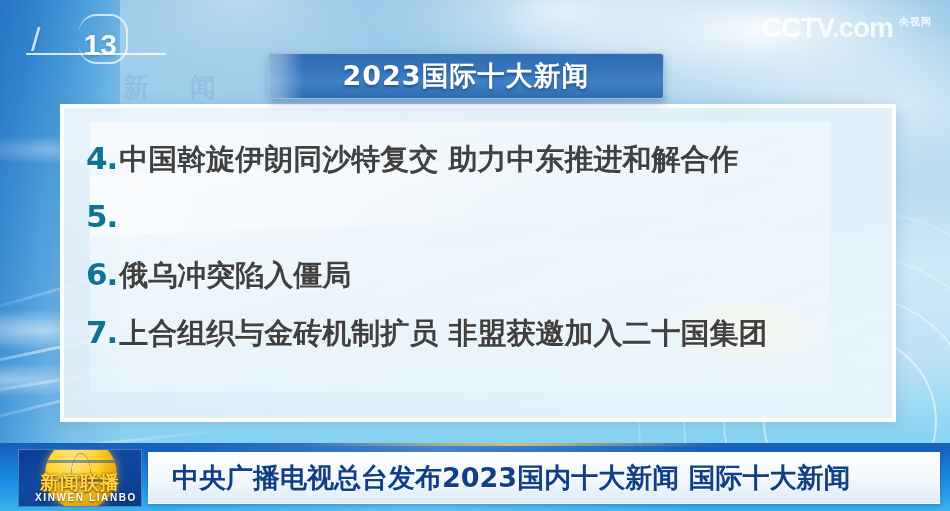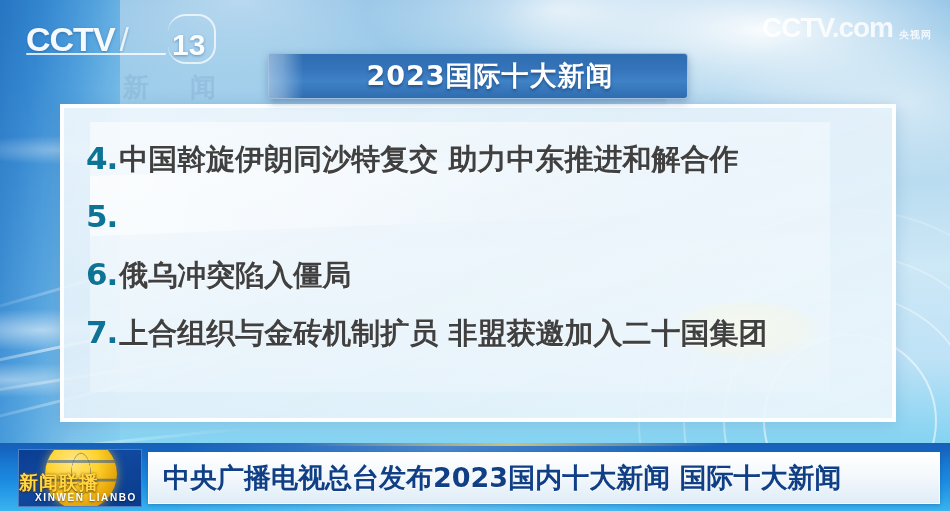--- a/index.html
+++ b/index.html
@@ -67,21 +67,21 @@
     border-radius:18px;border-left:none;margin-left:36px;
   }
   .cctv-underline{
     position:absolute;left:26px;top:53px;width:140px;height:2px;
     background:rgba(255,255,255,.8);border-radius:2px;
   }
 
   
   .watermark{
     position:absolute;right:18px;top:14px;
-    display:flex;align-items:flex-end;gap:6px;
+    display:flex;gap:6px;
     color:rgba(255,255,255,.82);pointer-events:none;
   }
   .watermark .wm-main{font-size:28px;font-weight:700;letter-spacing:-1px;line-height:1;}
   .watermark .wm-cn{font-size:10px;font-weight:700;line-height:1.5;letter-spacing:1px;}
 
   
   .panel{
     position:absolute;left:60px;top:104px;width:828px;height:310px;
     background:linear-gradient(160deg,rgba(241,248,253,.93) 0%,rgba(228,241,250,.90) 45%,rgba(236,246,252,.92) 100%);
     border:4px solid rgba(255,255,255,.92);
@@ -110,21 +110,20 @@
 
   
   .title-banner{
     position:absolute;left:268px;top:53px;width:394px;height:44px;
     border-radius:4px 4px 4px 4px;
     background:linear-gradient(180deg,#2f6cb0 0%,#3574bb 34%,#3f82c6 62%,#2f6cb0 100%);
     border:1px solid rgba(255,255,255,.55);
     box-shadow:0 3px 8px rgba(40,80,130,.35);
     display:flex;align-items:center;justify-content:center;
     overflow:hidden;
-    padding-left:24px;
   }
   .title-banner::before{
     content:"";position:absolute;left:0;top:0;width:34px;height:100%;
     background:linear-gradient(90deg,#d9e9f6 0%,#a9c9e6 40%,rgba(60,120,185,0) 100%);
     opacity:.55;
   }
   .title-text{
     position:relative;color:#ffffff;font-size:27px;font-weight:700;letter-spacing:1px;
     font-family:"DejaVu Sans","Liberation Sans",sans-serif;
     text-shadow:0 2px 3px rgba(15,50,95,.55);
@@ -184,42 +183,42 @@
     box-shadow:0 0 10px rgba(255,215,60,.55);
   }
   .globe::after{
     content:"";position:absolute;inset:0;border-radius:50%;
     background:
       linear-gradient(transparent 30%, rgba(20,70,160,.50) 31%, rgba(20,70,160,.50) 34%, transparent 35%),
       linear-gradient(transparent 56%, rgba(20,70,160,.50) 57%, rgba(20,70,160,.50) 60%, transparent 61%),
       radial-gradient(ellipse 16px 34px at 50% 50%, rgba(20,70,160,0) 58%, rgba(20,70,160,.45) 60%, rgba(20,70,160,0) 64%);
   }
   .xwlb-cn{
-    position:absolute;left:0;right:0;top:20px;
+    position:absolute;left:0;right:0;top:20px;text-align:center;
     font-size:19px;font-weight:700;color:#ffd740;letter-spacing:1px;
     font-family:"DejaVu Sans",sans-serif;
     text-shadow:0 0 3px rgba(140,70,0,.85),0 1px 2px rgba(0,0,0,.6);
   }
   .xwlb-en{
     position:absolute;left:0;right:0;bottom:3px;text-align:center;
     font-size:10px;font-weight:700;color:#ffffff;letter-spacing:1.6px;
     font-family:"Liberation Sans",sans-serif;
     text-shadow:0 1px 2px rgba(0,0,0,.55);
     margin-left:12px;
   }
   .ticker{
     position:absolute;left:148px;top:9px;width:790px;height:50px;
     background:linear-gradient(180deg,#ffffff 0%,#f3f8fc 48%,#dfecf7 100%);
     border:1px solid rgba(255,255,255,.9);
     box-shadow:0 1px 4px rgba(10,50,100,.3);
     display:flex;align-items:center;
     overflow:hidden;
   }
   .ticker-text{
-    padding-left:14px;
+    padding-left:23px;
     font-size:27px;font-weight:700;color:#103f86;
     font-family:"DejaVu Sans","Liberation Sans",sans-serif;
     letter-spacing:0px;white-space:nowrap;
     text-shadow:0 1px 0 rgba(255,255,255,.8);
   }
 </style>
 </head>
 <body>
 
 <div class="screen">
@@ -234,21 +233,20 @@
     <i style="left:0px;top:95px;width:240px;transform:rotate(-16deg);opacity:.45;"></i>
   </div>
   <div class="ripples">
     <i style="width:170px;height:170px;"></i>
     <i style="width:250px;height:250px;opacity:.75;"></i>
     <i style="width:330px;height:330px;opacity:.55;"></i>
     <i style="width:420px;height:420px;opacity:.4;"></i>
   </div>
 
   <div class="cctv-logo">
-    <span class="mark">CCTV</span>
     <span class="slash">/</span>
     <span class="num">13</span>
   </div>
   <div class="cctv-underline"></div>
 
   <div class="watermark">
     <span class="wm-main">CCTV.com</span>
     <span class="wm-cn">央视网</span>
   </div>
 

